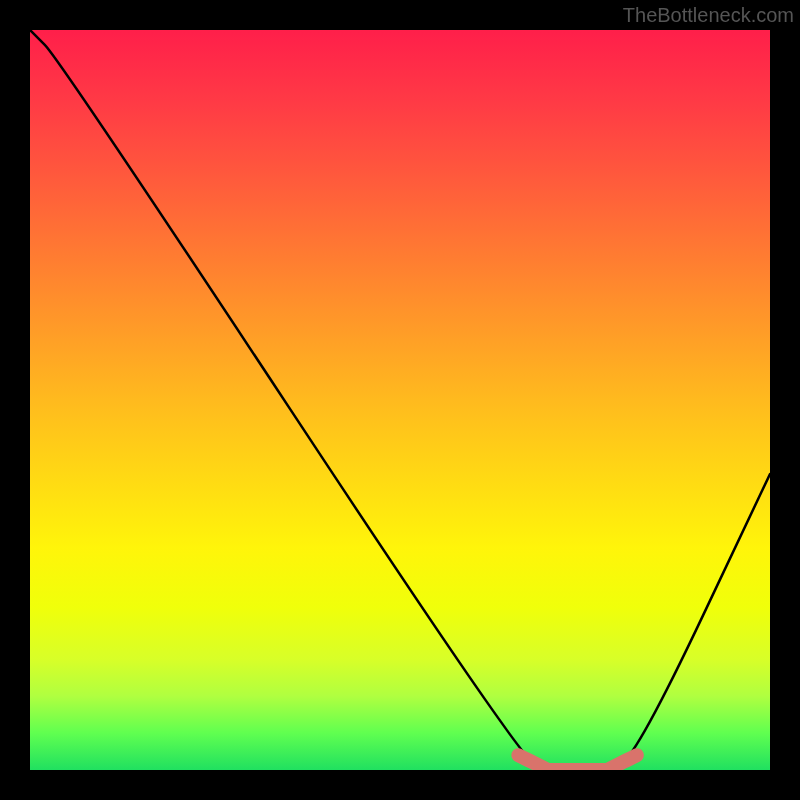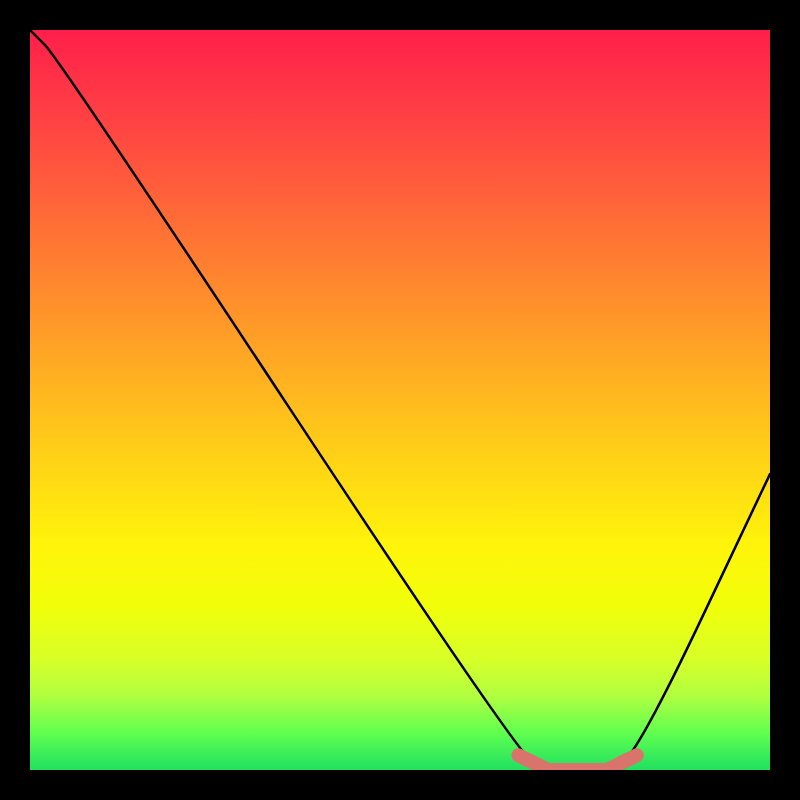--- a/index.html
+++ b/index.html
@@ -52,19 +52,20 @@
     left: 0;
     top: 0;
     width: 740px;
     height: 740px;
   }
 </style>
 </head>
 <body>
 
 <div class="container">
+  <div class="watermark">TheBottleneck.com</div>
   <div class="plot-area">
     <svg class="curve" viewBox="0 0 740 740" preserveAspectRatio="none">
       <path d="M 0 0 Q 0 0 14.8 14.800000000000011 Q 29.6 29.600000000000023 259 377.40000000000003 Q 488.40000000000003 725.2 503.20000000000005 732.6 Q 518 740 547.6 740 Q 577.2 740 592 732.6 Q 606.8 725.2 673.4 584.6 T 740 444" stroke="#000" stroke-width="2.5" fill="none" stroke-linecap="round" stroke-linejoin="round"></path>
       <path d="M 488.40000000000003 725.2 L 493.33333333333337 727.6666666666667 L 498.26666666666665 730.1333333333333 L 503.20000000000005 732.6 L 508.1333333333334 735.0666666666667 L 513.0666666666666 737.5333333333333 L 518 740 L 522.9333333333333 740 L 527.8666666666666 740 L 532.8 740 L 537.7333333333333 740 L 542.6666666666666 740 L 547.6 740 L 552.5333333333333 740 L 557.4666666666667 740 L 562.4 740 L 567.3333333333334 740 L 572.2666666666667 740 L 577.2 740 L 582.1333333333334 737.5333333333333 L 587.0666666666667 735.0666666666667 L 592 732.6 L 596.9333333333334 730.1333333333333 L 601.8666666666666 727.6666666666667 L 606.8 725.2" stroke="#d9736b" stroke-width="14" fill="none" stroke-linecap="round" stroke-linejoin="round"></path>
     </svg>
   </div>
 </div>
 
 </body></html>

